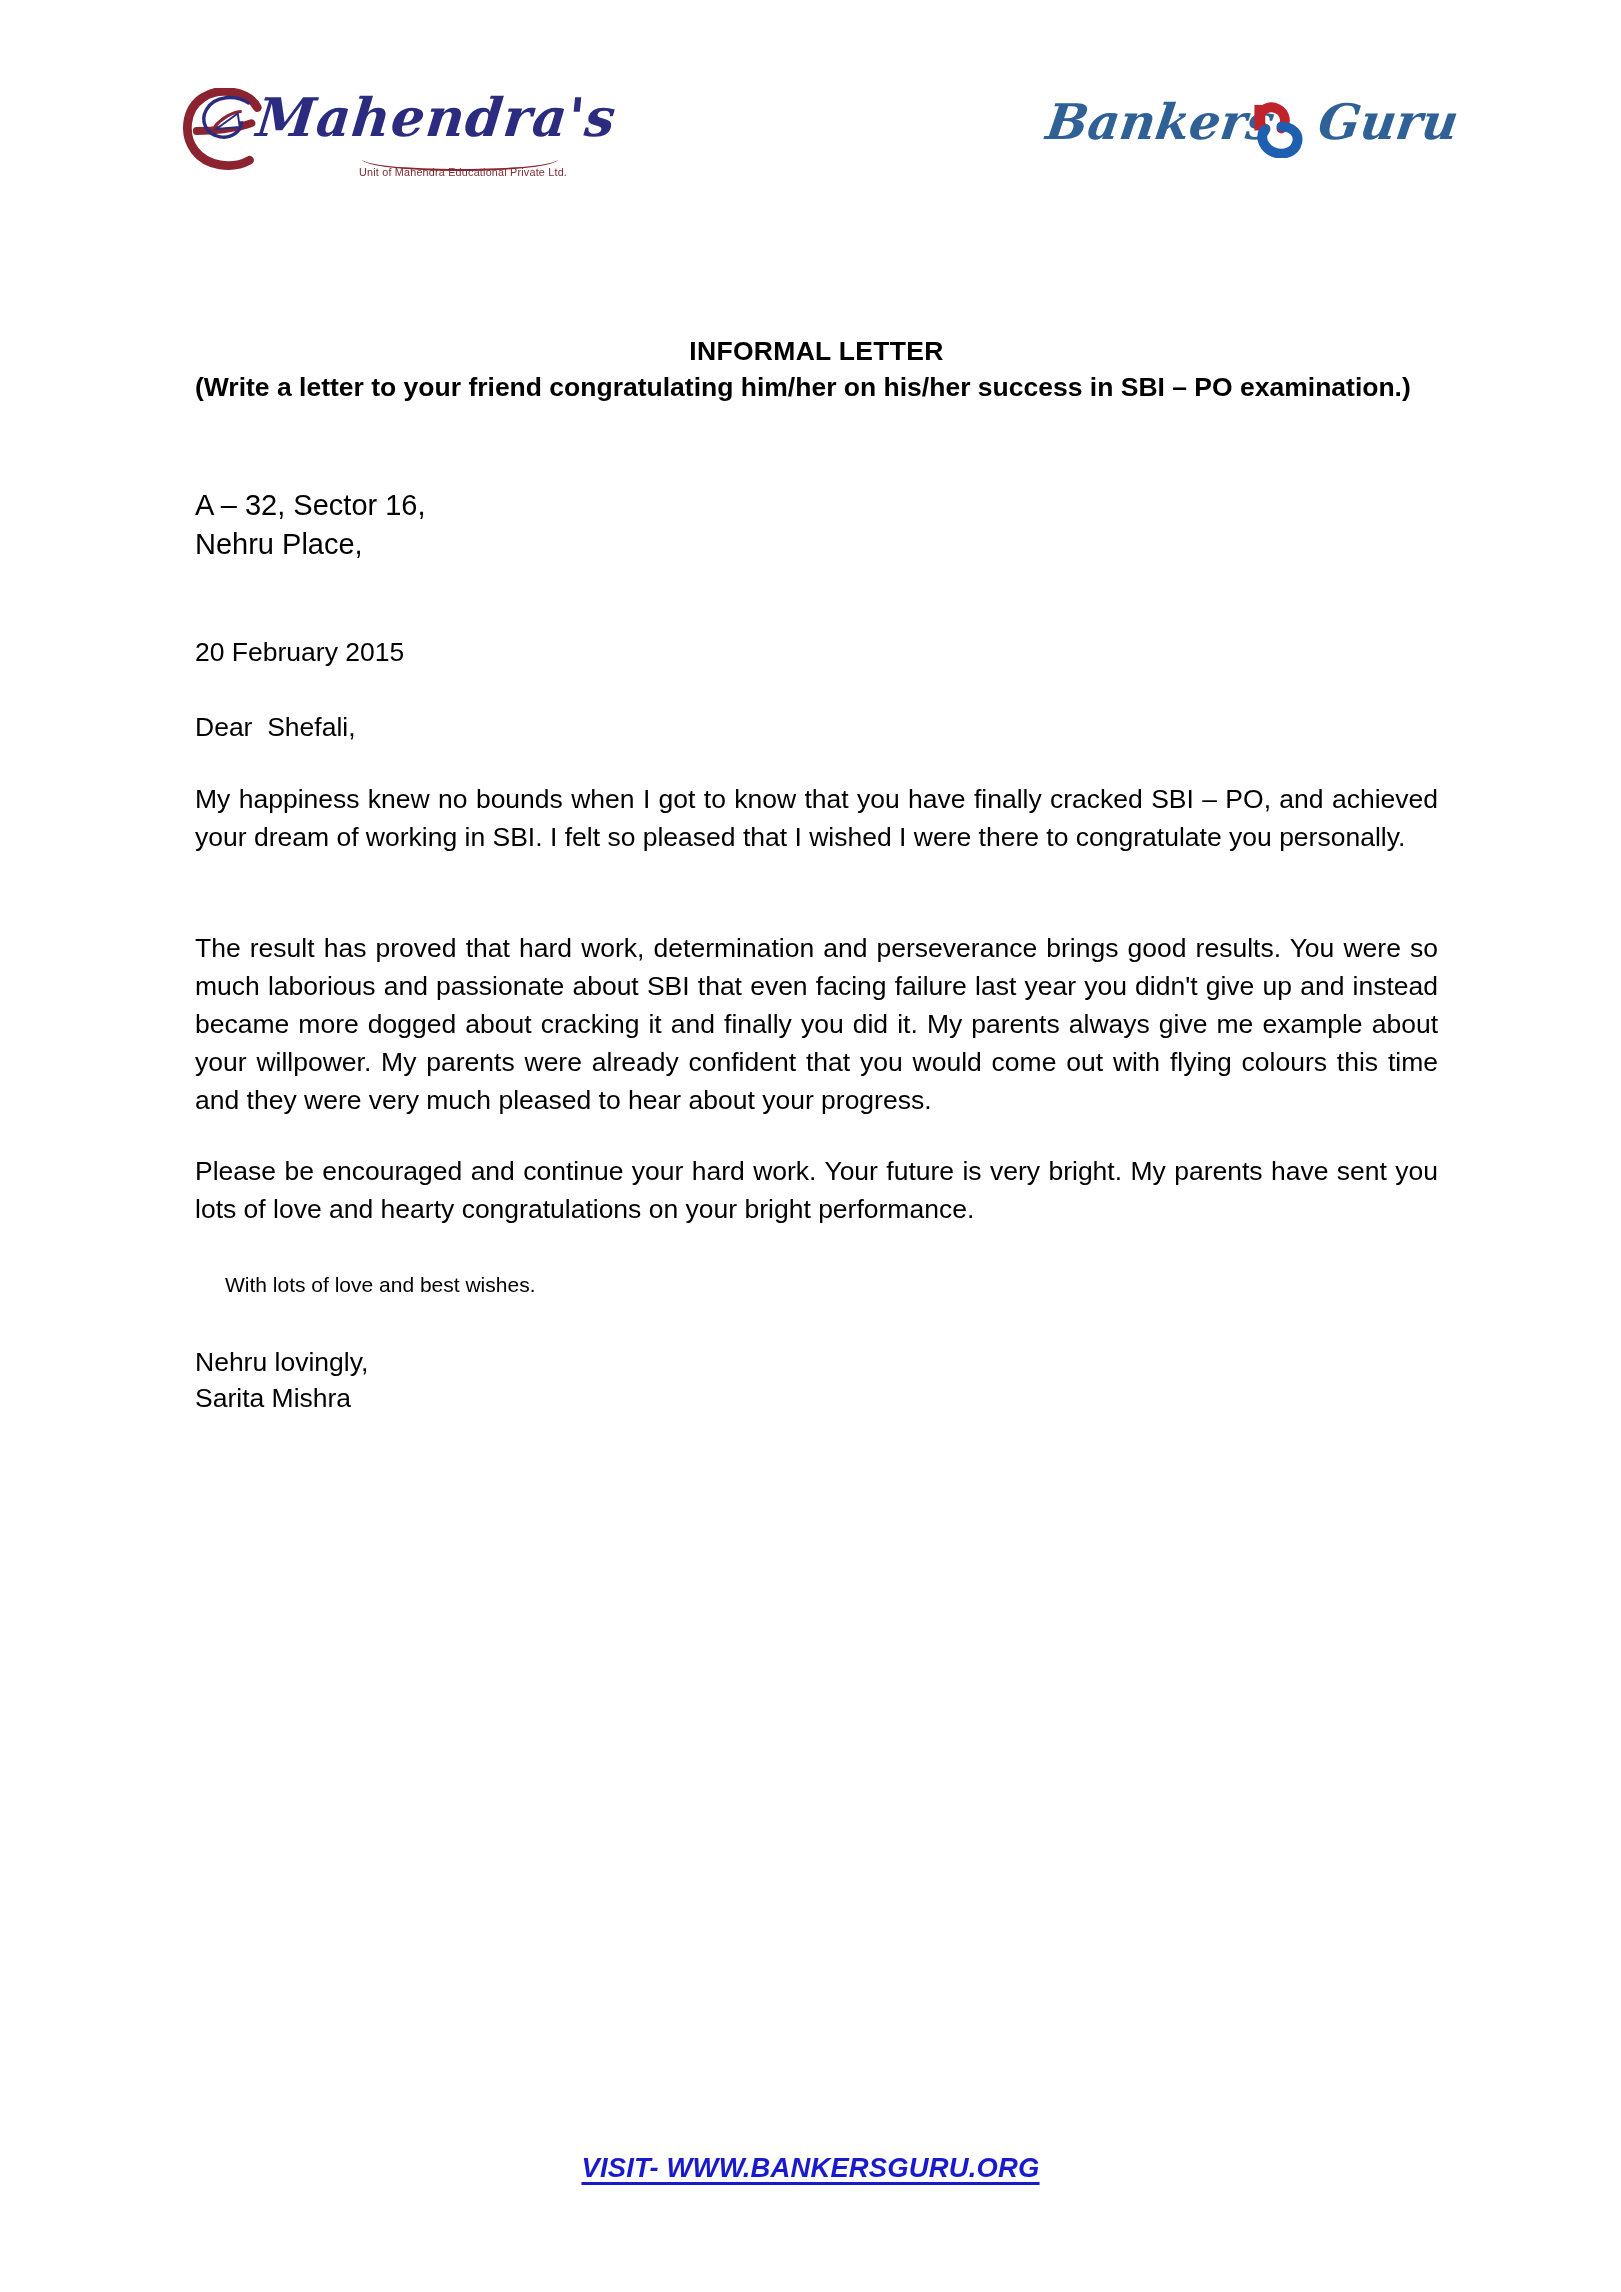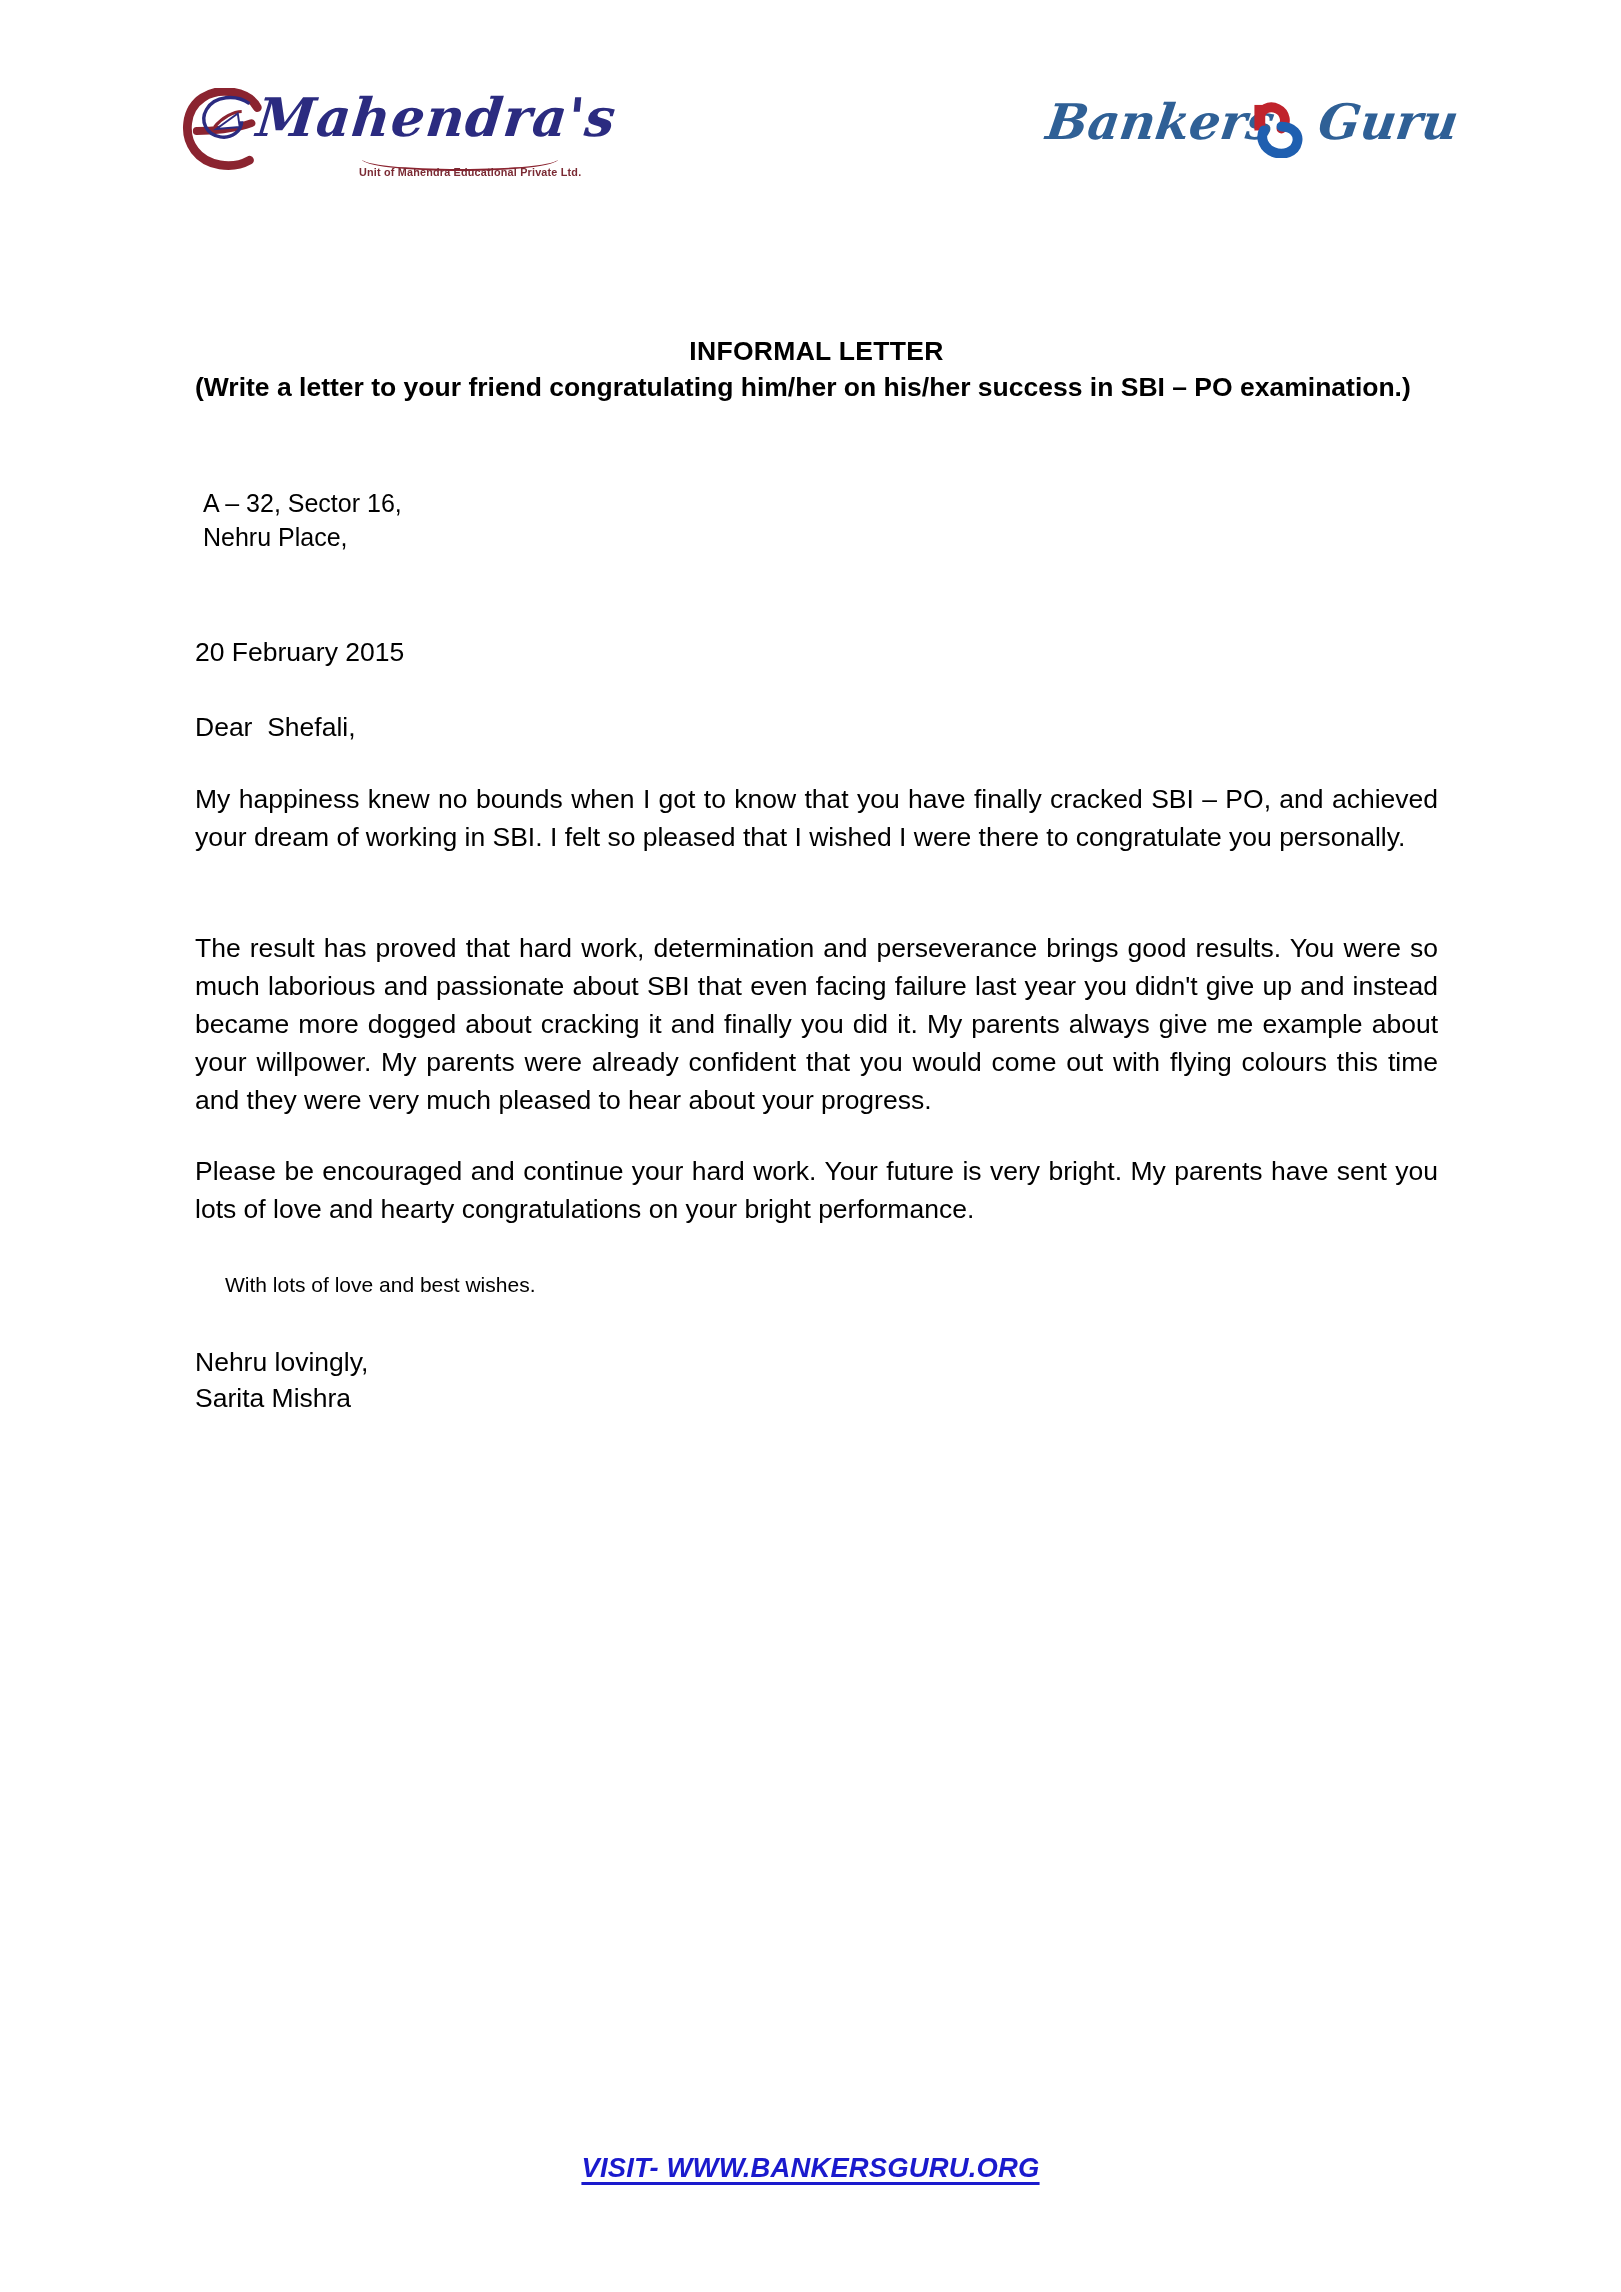--- a/index.html
+++ b/index.html
@@ -61,21 +61,21 @@
     width: 196px;
     height: 9.8px;
     border-bottom: 2.5px solid #8b2430;
     border-radius: 0 0 50% 50% / 0 0 100% 100%;
   }
   .mah-sub {
     position: absolute;
     left: 178px;
     top: 80px;
     font-family: "Liberation Sans", sans-serif;
-    font-weight: bold;
+    font-weight: normal;
     font-size: 10.8px;
     color: #7a2a33;
     letter-spacing: 0.2px;
     white-space: nowrap;
   }
 
   
   .logo-bankersguru {
     position: absolute;
     left: 1047px;
@@ -128,24 +128,24 @@
     top: 370px;
     width: 1243px;
     text-align: left;
     font-size: 26.5px;
     font-weight: bold;
     line-height: 1.34;
   }
 
   .addr {
     position: absolute;
-    left: 8px;
+    left: 0;
     top: 486px;
     width: 686px;
-    font-size: 25px;
+    font-size: 29px;
     line-height: 1.36;
   }
   .addr div { white-space: nowrap; }
 
   .date-line {
     position: absolute;
     left: 0;
     top: 637px;
     font-size: 26.5px;
     white-space: nowrap;

